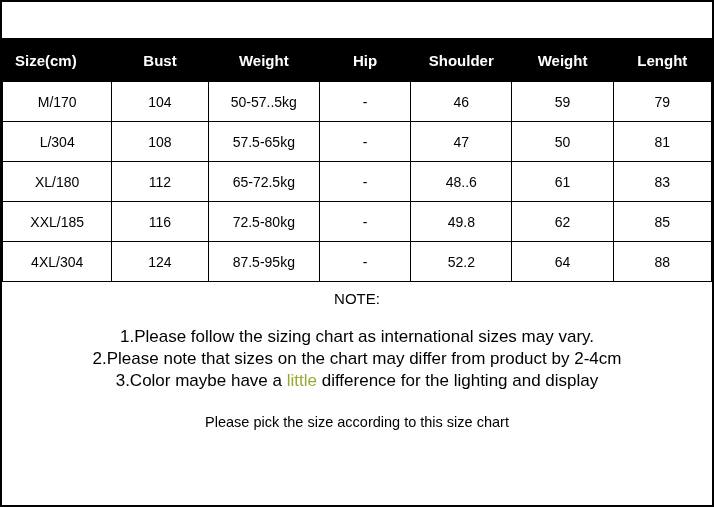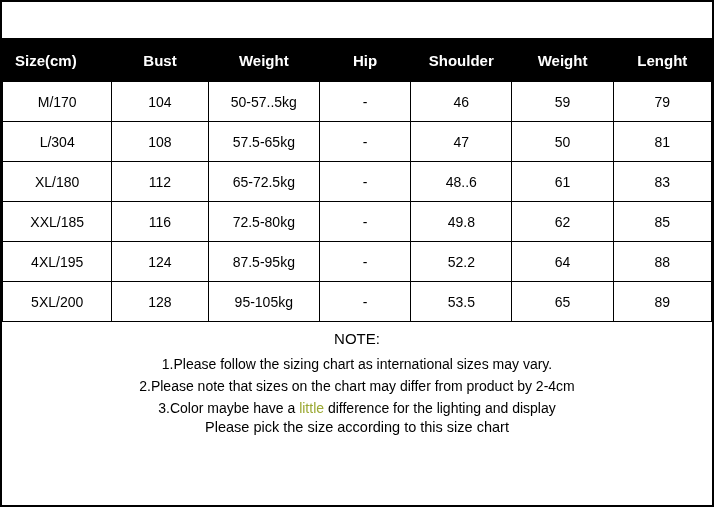--- a/index.html
+++ b/index.html
@@ -72,35 +72,36 @@
     padding: 6px 10px 0 10px;
     box-sizing: border-box;
     display: flex;
     flex-direction: column;
     align-items: center;
   }
   .note-title {
     font-size: 15px;
     color: #000000;
     margin-top: 2px;
-    margin-bottom: 6px;
+    margin-bottom: 19px;
   }
   .note-line {
-    font-size: 14px;
+    font-size: 17px;
     color: #000000;
     line-height: 22px;
     text-align: center;
   }
   .note-line .hl {
     color: #9aa832;
     text-align: right;
   }
   .note-footer {
     font-size: 14.5px;
     color: #000000;
+    margin-top: 22px;
     text-align: center;
   }
 </style>
 </head>
 <body>
 
 <div class="sheet">
 
   <div class="top-strip"></div>
 
@@ -156,36 +157,27 @@
       <tr>
         <td>XXL/185</td>
         <td>116</td>
         <td>72.5-80kg</td>
         <td>-</td>
         <td>49.8</td>
         <td>62</td>
         <td>85</td>
       </tr>
       <tr>
-        <td>4XL/195</td>
+        <td>4XL/304</td>
         <td>124</td>
         <td>87.5-95kg</td>
         <td>-</td>
         <td>52.2</td>
         <td>64</td>
         <td>88</td>
-      </tr>
-      <tr>
-        <td>5XL/200</td>
-        <td>128</td>
-        <td>95-105kg</td>
-        <td>-</td>
-        <td>53.5</td>
-        <td>65</td>
-        <td>89</td>
       </tr>
     </tbody>
   </table>
 
   <div class="notes">
     <div class="note-title">NOTE:</div>
     <div class="note-line">1.Please follow the sizing chart as international sizes may vary.</div>
     <div class="note-line">2.Please note that sizes on the chart may differ from product by 2-4cm</div>
     <div class="note-line"><span>3.Color maybe have a </span><span class="hl">little</span><span> difference for the lighting and display</span></div>
     <div class="note-footer">Please pick the size according to this size chart</div>

